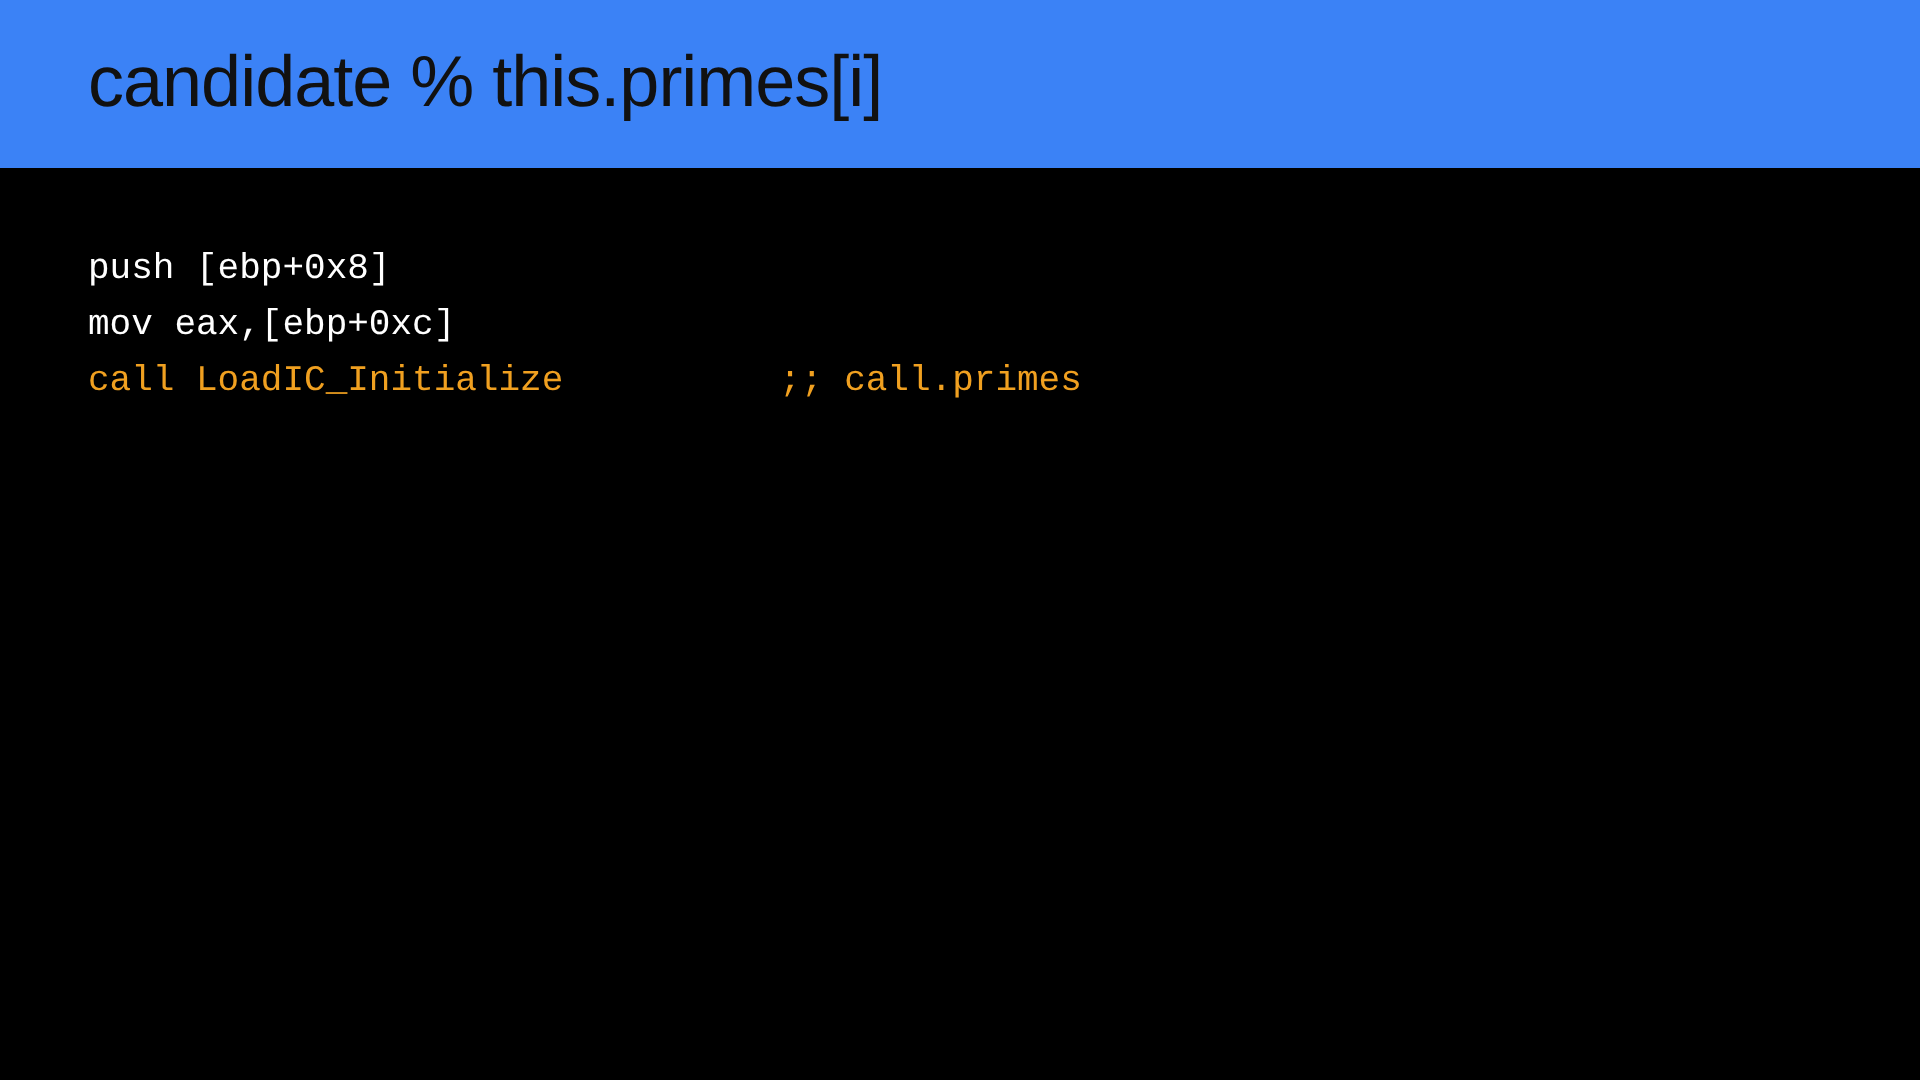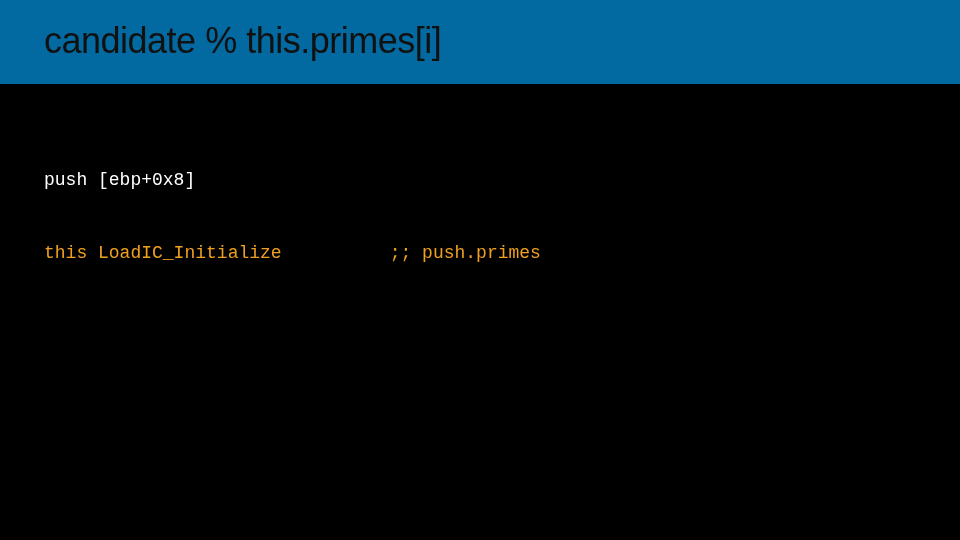--- a/index.html
+++ b/index.html
@@ -1,45 +1,46 @@
 <!DOCTYPE html>
 <html><head>
 <meta charset="utf-8">
 <style>
   * { margin: 0; padding: 0; box-sizing: border-box; }
   html, body { width: 960px; height: 540px; overflow: hidden; }
   body { background: #000; font-family: "Segoe UI", "Helvetica Neue", Arial, sans-serif; }
   .header {
-    background: #0369a1;
+    background: #3b82f6;
     padding: 18px 28px 20px 44px;
     height: 84px;
     display: flex;
     align-items: center;
   }
   .header h1 {
     font-size: 36px;
     font-weight: 400;
     color: #111;
     letter-spacing: -0.5px;
   }
   .code-area {
     background: #000;
     padding: 38px 44px;
     font-family: "Consolas", "Menlo", "Courier New", monospace;
     font-size: 18px;
     line-height: 1.55;
     color: #fff;
   }
-  .code-line { white-space: pre; margin-top: 45px; }
+  .code-line { white-space: pre; }
   .hl { color: #f0a020; }
   .comment-col { display: inline-block; }
 </style>
 </head>
 <body>
 
 <div class="header">
   <h1>candidate % this.primes[i]</h1>
 </div>
 
 <div class="code-area">
   <div class="code-line"><span>push [ebp+0x8]</span></div>
-  <div class="code-line"><span class="hl">this LoadIC_Initialize</span><span class="comment-col">          </span><span class="hl">;; push.primes</span></div>
+  <div class="code-line"><span>mov eax,[ebp+0xc]</span></div>
+  <div class="code-line"><span class="hl">call LoadIC_Initialize</span><span class="comment-col">          </span><span class="hl">;; call.primes</span></div>
 </div>
 
 </body></html>

